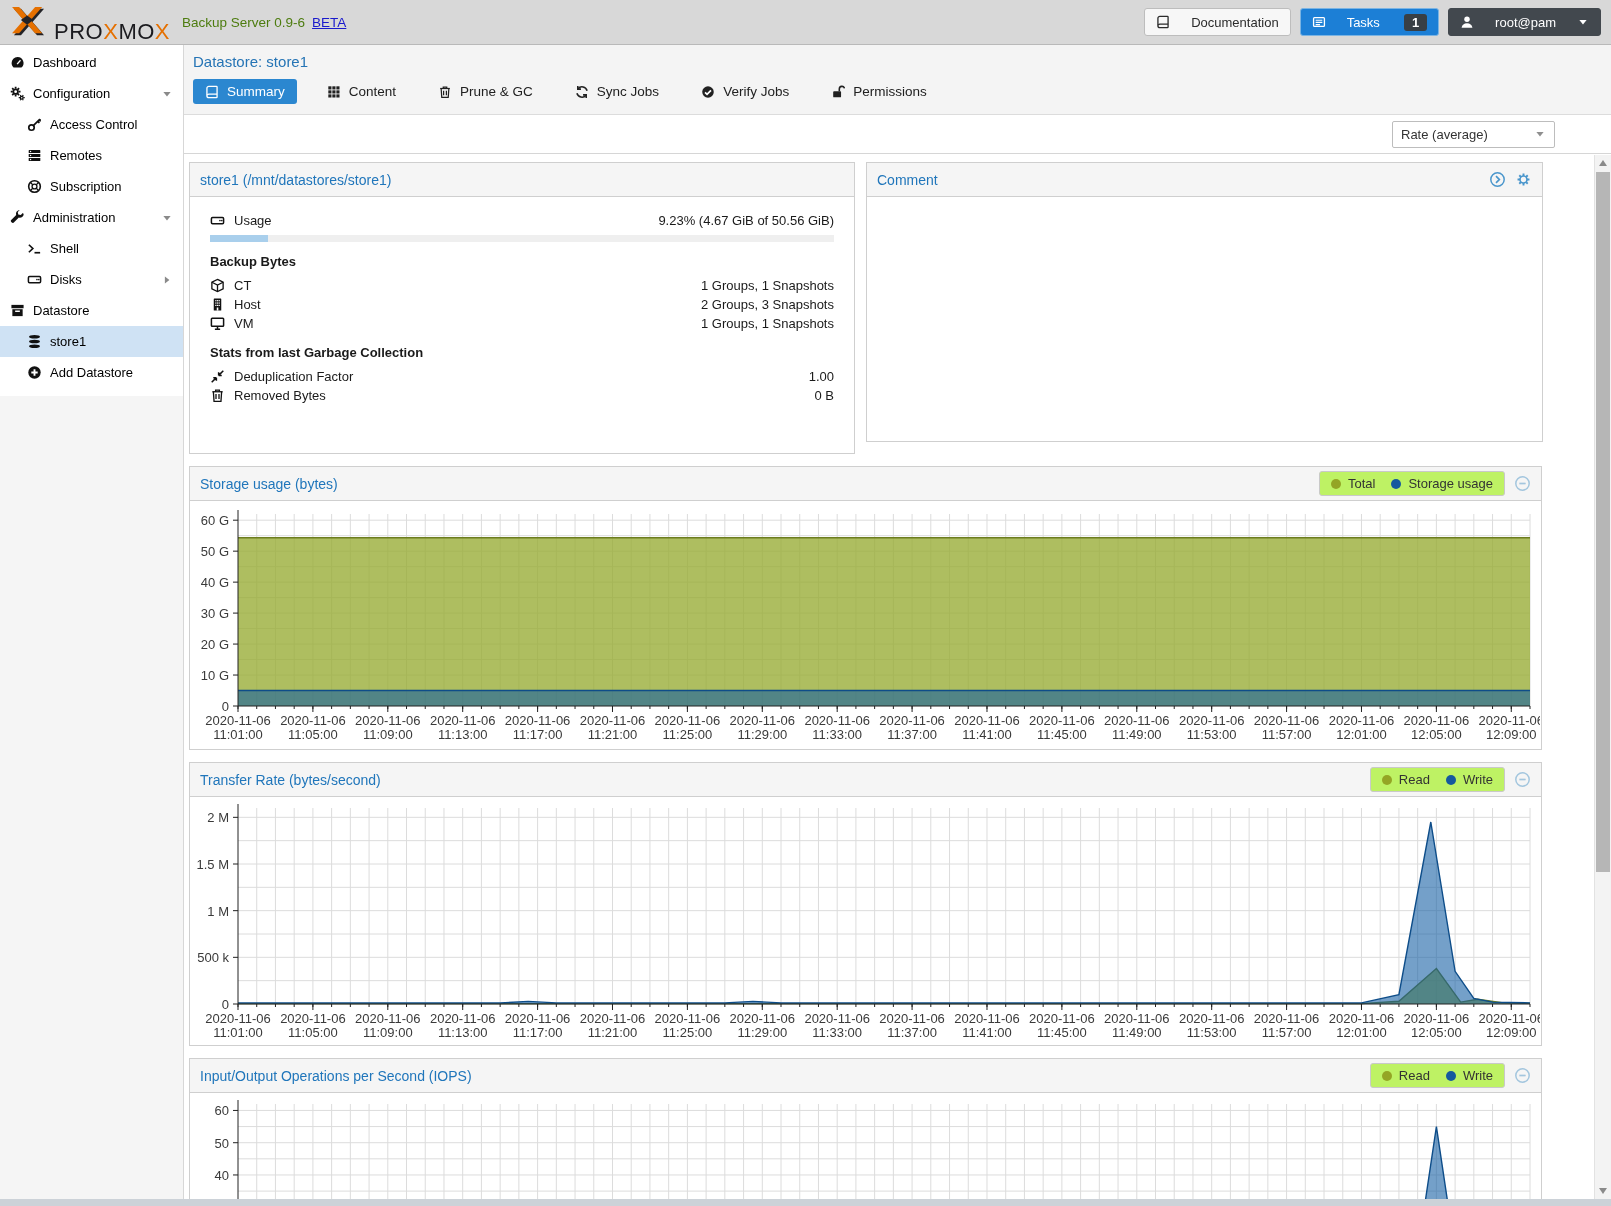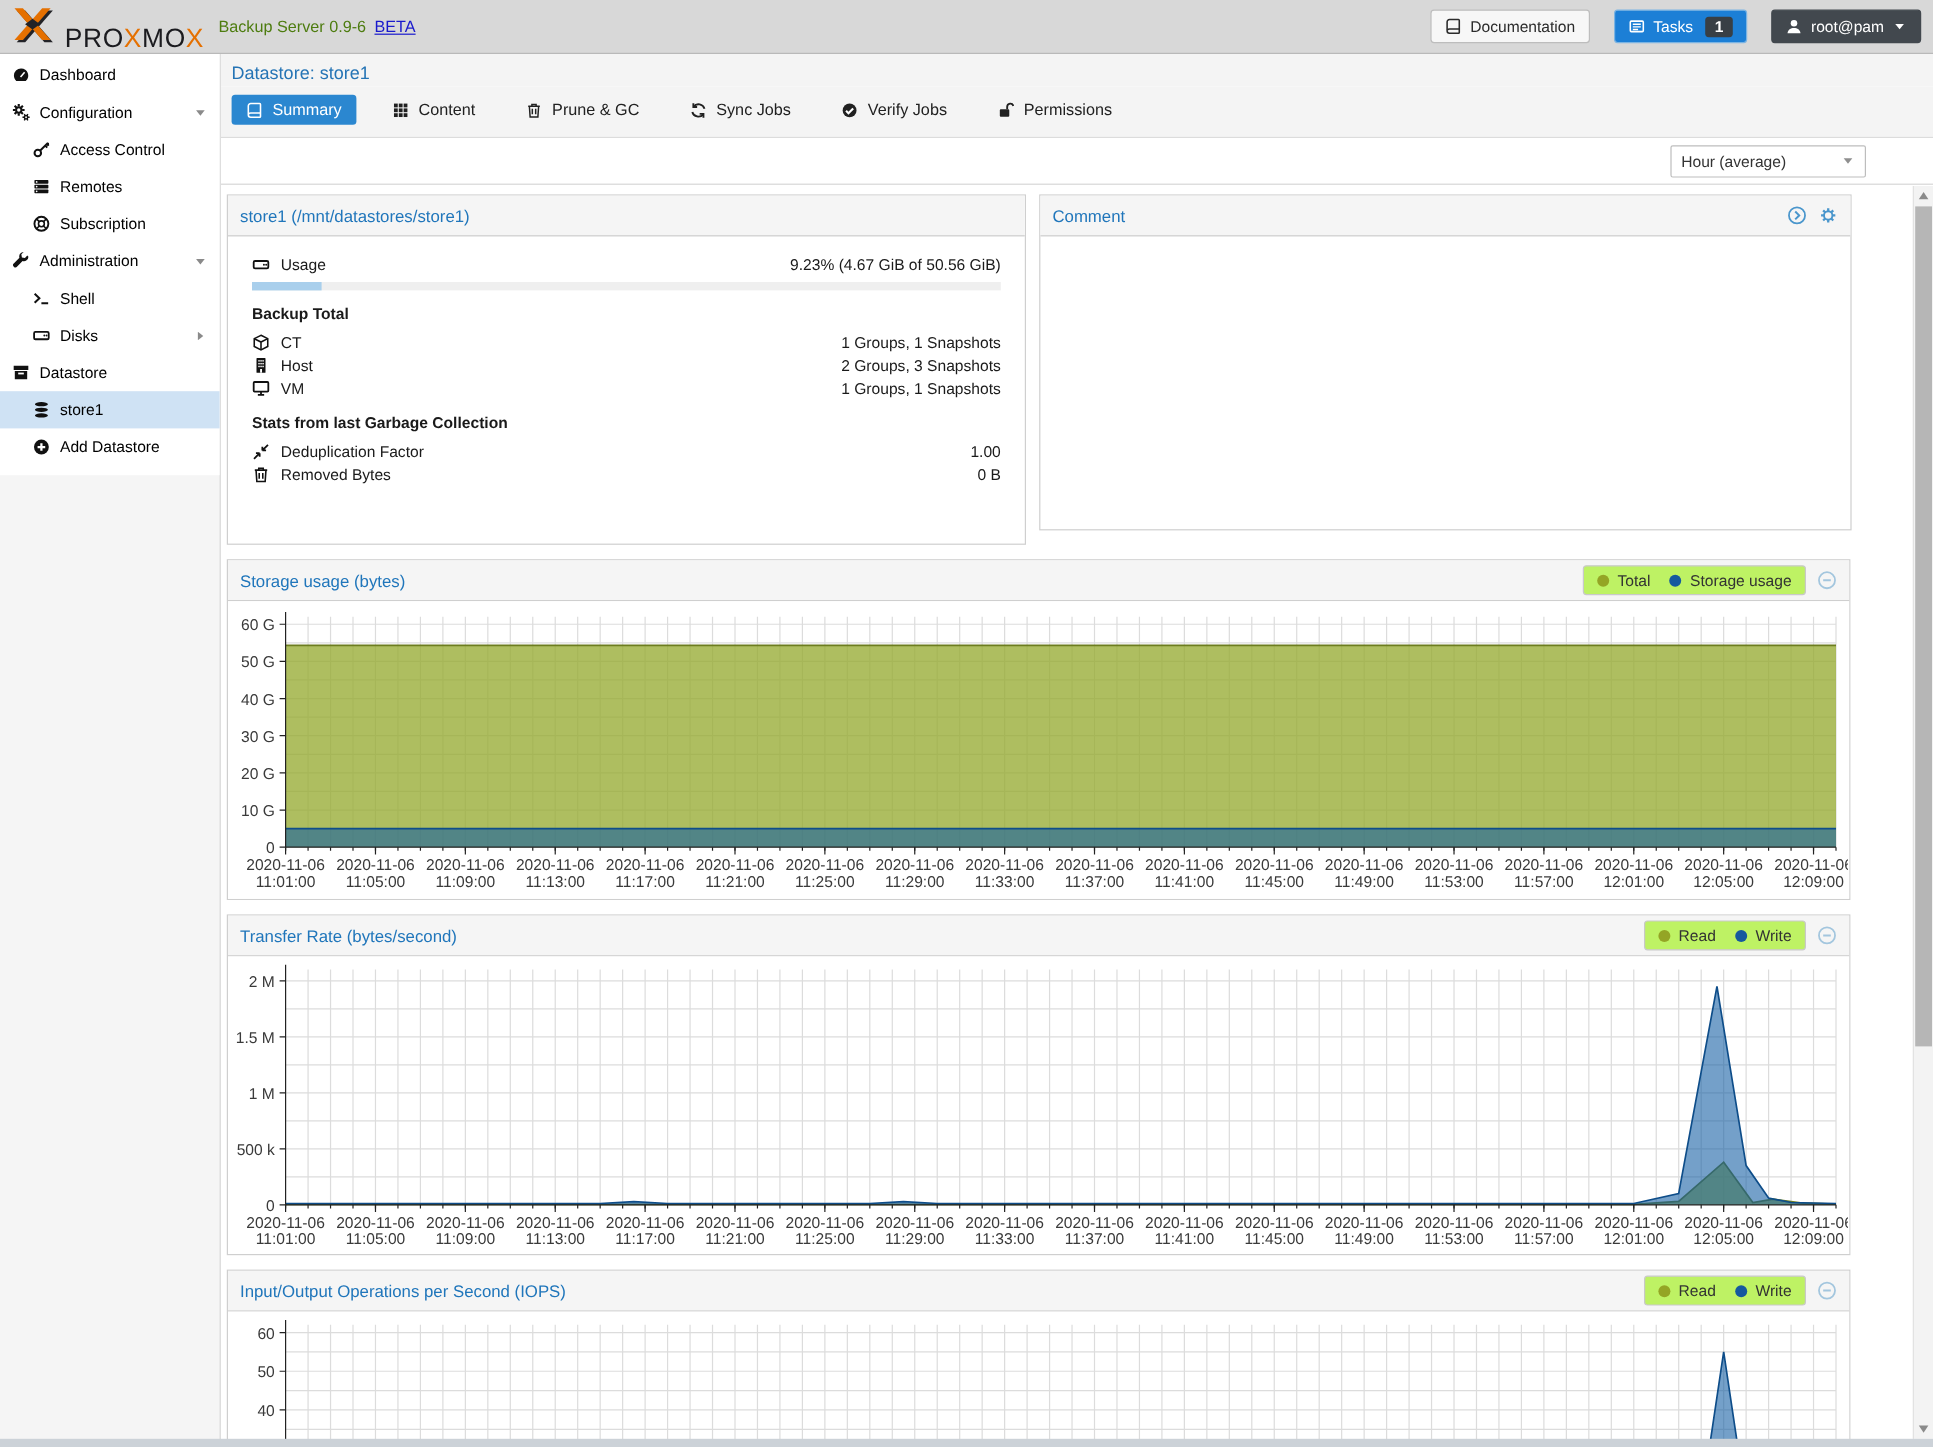--- a/index.html
+++ b/index.html
@@ -9,22 +9,22 @@
   
   .topbar { position:absolute; left:0; top:0; width:1611px; height:45px;
     background:#d8d8d8; border-bottom:1px solid #b9b9b9;
     display:flex; align-items:center; padding:0 10px; z-index:10; }
   .logo-x { width:38px; height:32px; margin-right:6px; }
   .brand { font-size:22px; font-weight:400; letter-spacing:.5px; color:#1b1b1f;margin-top:20px; }
   .brand .bx { color:#E57000; }
   .subtitle { margin-left:12px; font-size:13.5px; color:#4d7c0f; }
   .beta { margin-left:7px; color:#1a1acc; text-decoration:underline; font-size:13.5px; cursor:pointer; }
   .tb-spacer { flex:1; }
-  .tb-btn { height:28px; display:flex; align-items:center; gap:7px; padding:0 11px;
-    border-radius:3px; font-size:13px; cursor:pointer; margin-left:20px; }
+  .tb-btn { height:28px; display:flex; align-items:center; gap:21px; padding:0 11px;
+    border-radius:3px; font-size:13px; cursor:pointer; margin-left:9px; }
   .btn-doc { background:#f7f7f7; border:1px solid #bdbdbd; color:#2b2b2b; }
   .btn-tasks { background:#1c7fd6; border:1px solid #7bb4e3; color:#fff; }
   .badge { background:#383f45; color:#fff; border-radius:3px; padding:1px 8px; font-weight:bold; margin-left:3px; }
   .btn-user { background:#42484e; border:1px solid #42484e; color:#fff; }
   .ic { width:15px; height:15px; display:block; }
   .ic14 { width:14px; height:14px; }
   .ic12 { width:12px; height:12px; }
 
   
   .sidebar { position:absolute; left:0; top:45px; width:184px; bottom:0;
@@ -439,21 +439,21 @@
     </div>
     <div class="tab">
       <svg class="ic ic14">
           <use href="#i-lock-open"></use>
         </svg>
       <span>Permissions</span>
     </div>
   </div>
   <div class="toolbar">
     <div class="combo">
-      <span>Hour (average)</span>
+      <span>Rate (average)</span>
       <svg class="nav-caret ic12">
           <use href="#i-caret-d"></use>
         </svg>
     </div>
   </div>
 
   <div class="content">
 
     <div class="row1">
       <div class="panel store-panel">
@@ -464,21 +464,21 @@
           <div class="srow usage-row">
             <svg class="ic sicon">
                 <use href="#i-hdd"></use>
               </svg>
             <span>Usage</span>
             <span class="val">9.23% (4.67 GiB of 50.56 GiB)</span>
           </div>
           <div class="pbar">
             <div class="pbar-fill" style="width: 9.23%;"></div>
           </div>
-          <div class="sheading">Backup Total</div>
+          <div class="sheading">Backup Bytes</div>
           <div class="srow">
             <svg class="ic sicon">
                 <use href="#i-cube"></use>
               </svg>
             <span>CT</span>
             <span class="val">1 Groups, 1 Snapshots</span>
           </div>
           <div class="srow">
             <svg class="ic sicon">
                 <use href="#i-host"></use>

